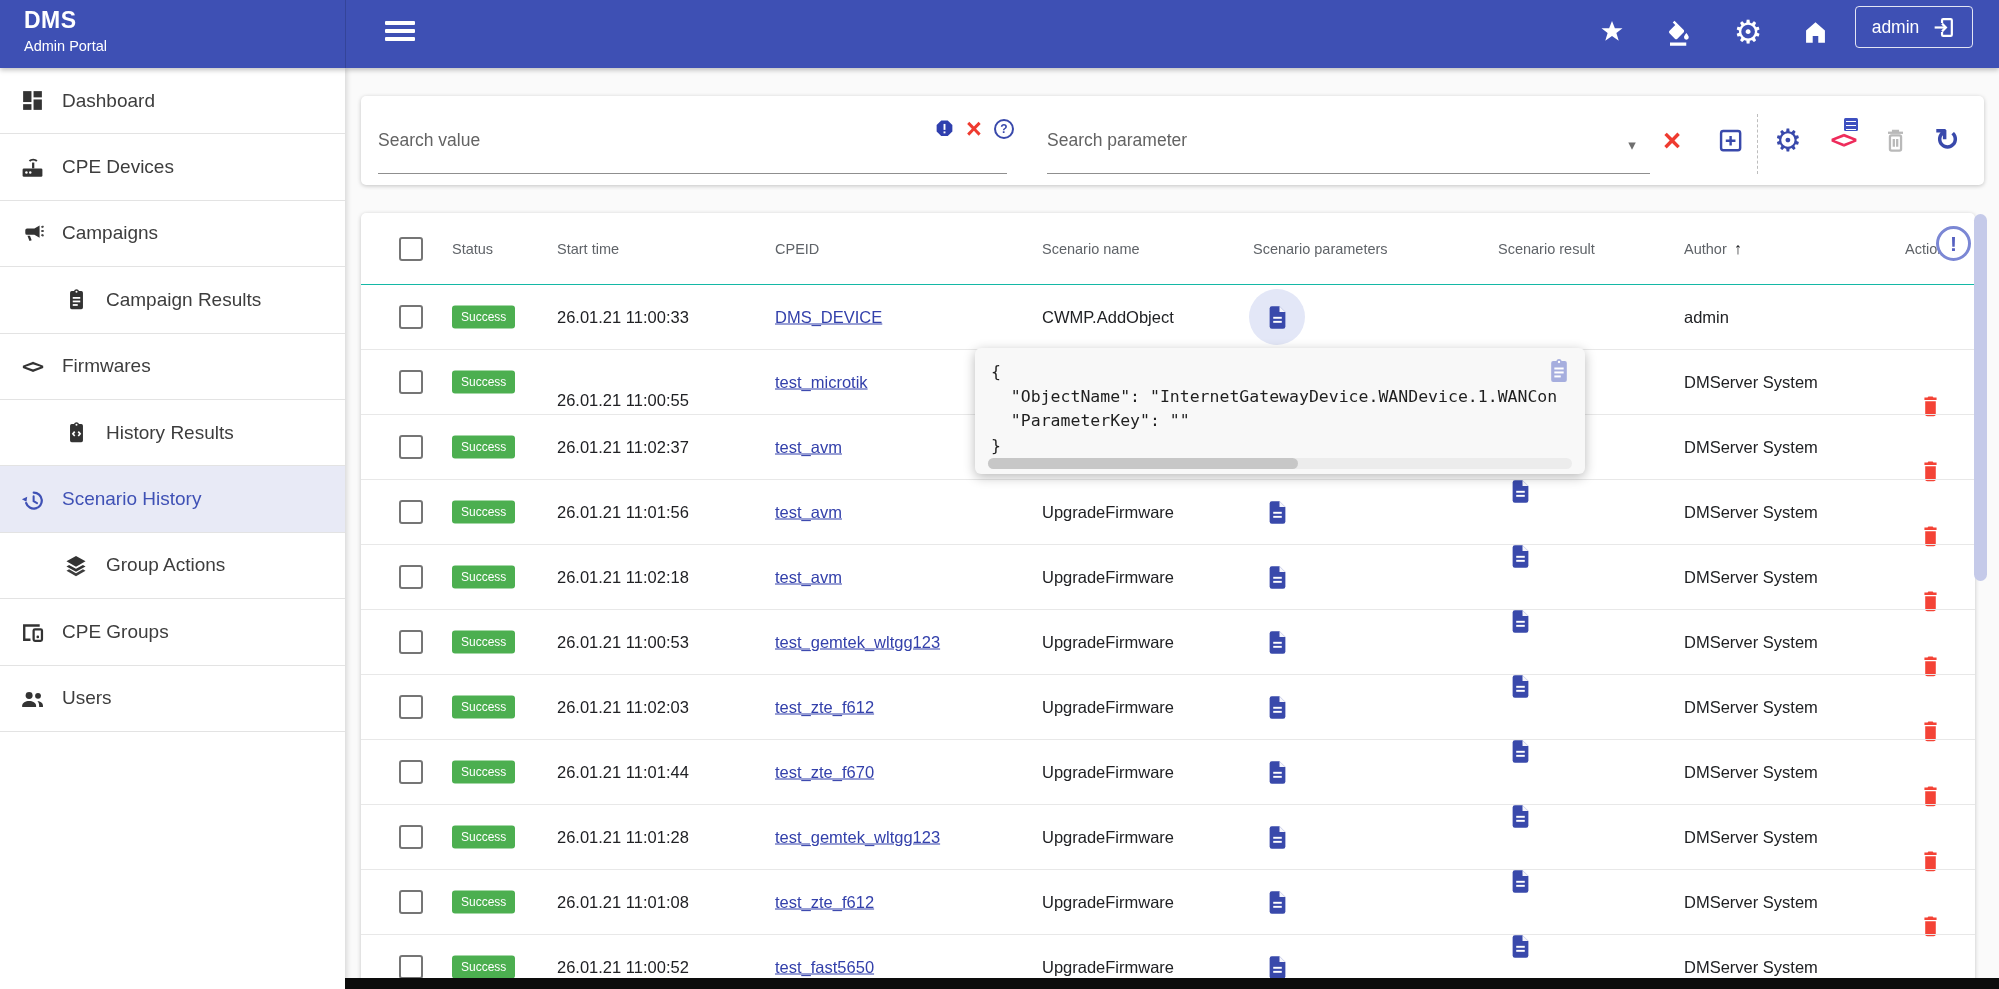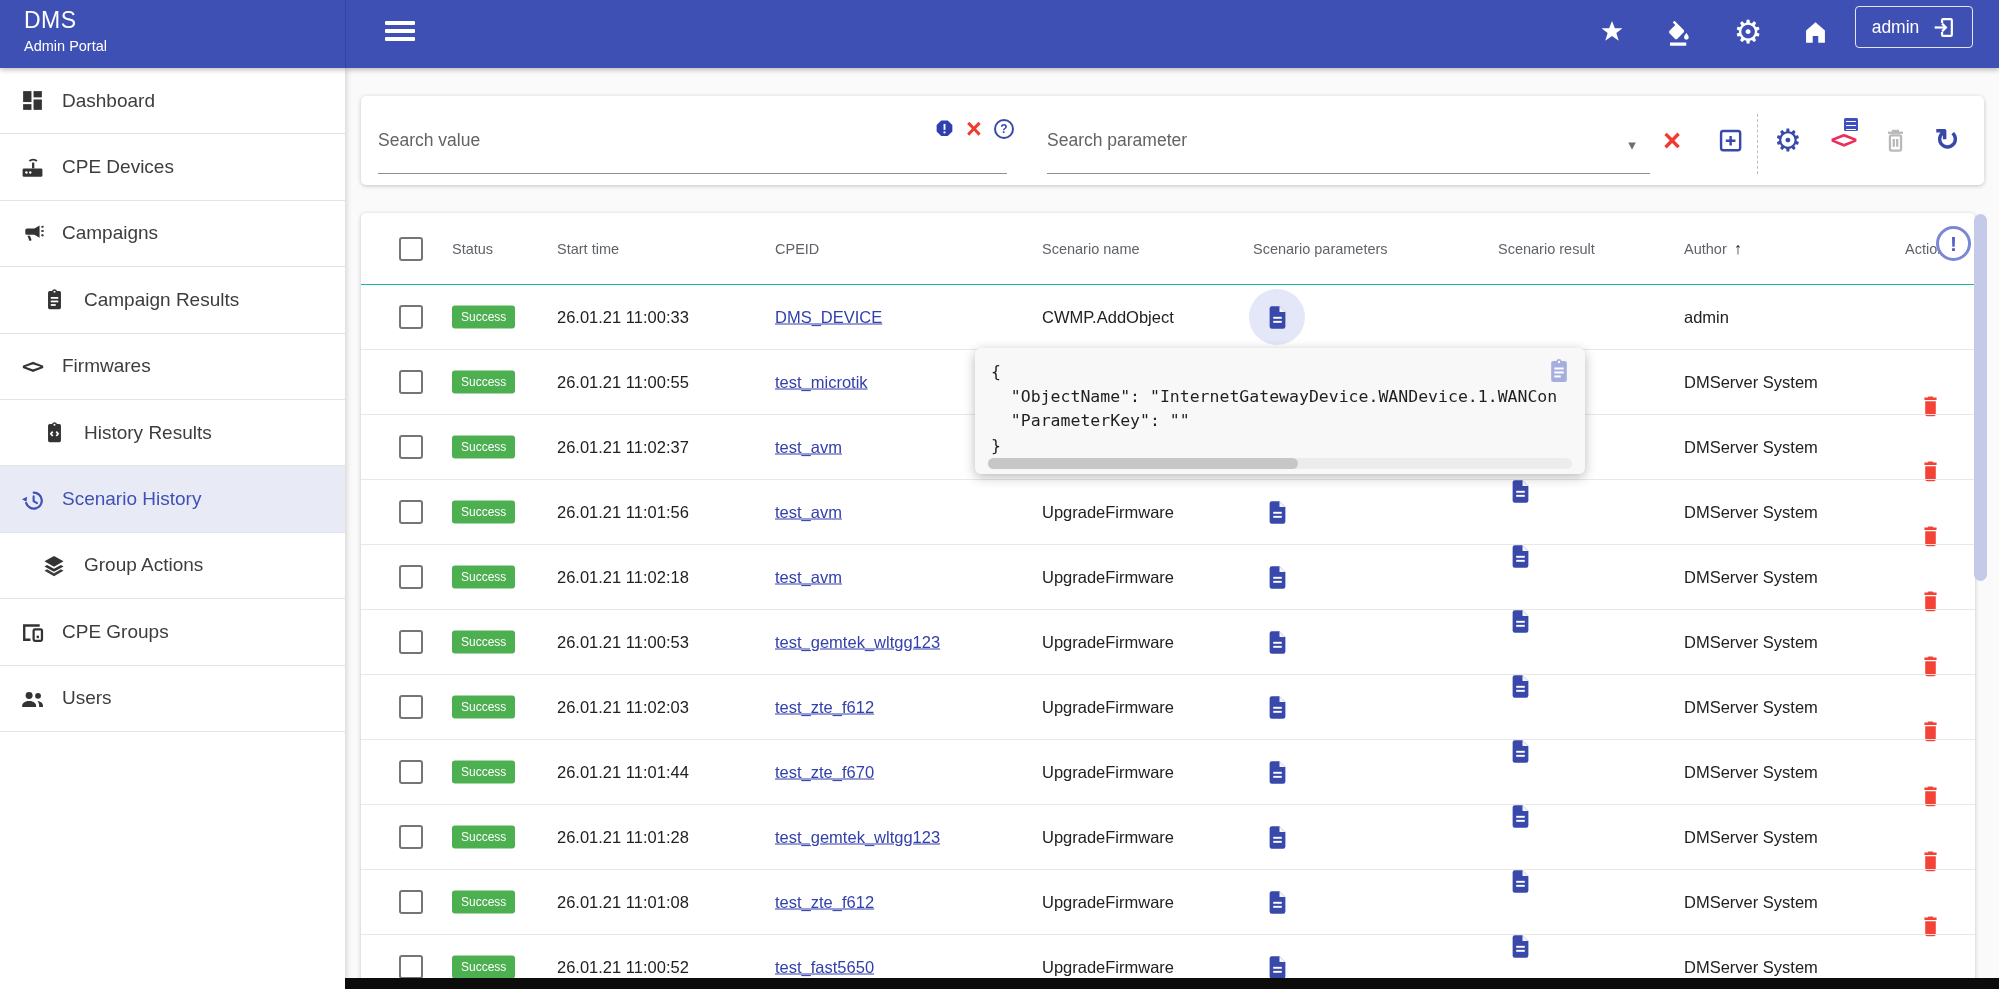--- a/index.html
+++ b/index.html
@@ -5,38 +5,38 @@
   * { margin:0; padding:0; box-sizing:border-box; }
   html,body { background:#e9e9e9; }
   body { font-family:"Liberation Sans", sans-serif; }
   #app { position:relative; width:1999px; height:989px; background:#fafafa; overflow:hidden; }
   .abs { position:absolute; }
 
   
   #topbar { position:absolute; left:0; top:0; width:1999px; height:68px; background:#3e50b4;
             box-shadow:0 2px 5px rgba(0,0,0,0.25); z-index:30; }
   #topbar .seam { position:absolute; left:345px; top:0; width:1px; height:68px; background:rgba(0,0,0,0.15); }
-  .brand-title { position:absolute; left:24px; top:7px; color:#fff; font-size:23px; letter-spacing:0.5px; }
+  .brand-title { position:absolute; left:24px; top:7px; color:#fff; font-size:23px; letter-spacing:0.5px;font-weight:bold; }
   .brand-subtitle { position:absolute; left:24px; top:38px; color:#fff; font-size:14.5px; font-weight:300; }
   .hamburger { position:absolute; left:385px; top:21px; width:30px; height:24px; cursor:pointer; }
   .hamburger i { display:block; height:3.6px; background:#fff; border-radius:1px; margin-bottom:4.6px; }
   .tb-icon { position:absolute; top:10px; width:44px; height:44px; display:flex; align-items:center;
              justify-content:center; color:#fff; cursor:pointer; }
   .tb-icon svg { display:block; }
   .glyph { line-height:1; }
   #user-btn { position:absolute; left:1855px; top:6px; width:118px; height:42px; border:1.5px solid rgba(255,255,255,0.85);
               border-radius:4px; display:flex; align-items:center; justify-content:center; gap:12px;
               color:#fff; font-size:17.5px; cursor:pointer; }
 
   
   #sidebar { position:absolute; left:0; top:68px; width:345px; height:921px; background:#fff;
              box-shadow:2px 0 5px rgba(0,0,0,0.14); z-index:20; }
   .side-item { position:relative; height:66.4px; display:flex; align-items:center; gap:15px;
                padding-left:17px; border-bottom:1px solid #e3e3e3; color:#3d3d3d; font-size:19px; cursor:pointer; }
-  .side-item.indent { padding-left:39px; }
+  .side-item.indent { padding-left:61px; }
   .side-item.selected { background:#e8eaf6; color:#3f51b5; }
   .side-icon { width:30px; height:30px; display:flex; align-items:center; justify-content:center; color:#333; flex:0 0 30px; }
   .side-item.selected .side-icon { color:#3f51b5; }
   .side-icon svg { display:block; }
   .code-glyph { font-family:"DejaVu Sans Mono", monospace; font-weight:bold; font-size:20px; letter-spacing:-2px; }
 
   
   #search-card { position:absolute; left:361px; top:96px; width:1623px; height:89px; background:#fff;
                  border-radius:5px; box-shadow:0 1px 4px rgba(0,0,0,0.22); z-index:5; }
   .field { position:absolute; top:20px; height:58px; border-bottom:1.2px solid #8f8f8f; }
@@ -367,21 +367,21 @@
               <path fill="#f44336" d="M7.3 8.3h9.4v11.5a1.8 1.8 0 0 1-1.8 1.8H9.1a1.8 1.8 0 0 1-1.8-1.8z"></path>
               <path fill="#f44336" d="M14.6 4.9 13.9 4h-3.8l-.7.9H6.6v2.1h10.8V4.9z"></path>
             </svg>
           </div>
         </div>
         <div class="t-row">
           <div class="cell" style="left: 38px;">
             <div class="checkbox"></div>
           </div>
           <div class="cell" style="left: 91px;"><span class="badge">Success</span></div>
-          <div class="cell" style="left: 196px;"><span class="time-txt">26.01.21 11:00:55</span></div>
+          <div class="cell" style="left: 196px; margin-top: 18px;"><span class="time-txt">26.01.21 11:00:55</span></div>
           <div class="cell" style="left: 414px;"><span class="link">test_microtik</span></div>
           <div class="cell" style="left: 681px;"><span class="scen-txt"></span></div>
           <div class="cell doc-btn" style="left: 894px;">
             <svg width="27" height="27" viewBox="0 0 24 24">
               <path fill="#3949ab" d="M13.8 2H7a2 2 0 0 0-2 2v16a2 2 0 0 0 2 2h10a2 2 0 0 0 2-2V7.2z"></path>
               <path fill="#fff" opacity="0.95" d="M13.8 2v5.2H19z"></path>
               <rect x="8.2" y="11.4" width="7.6" height="1.7" fill="#fff"></rect>
               <rect x="8.2" y="15" width="7.6" height="1.7" fill="#fff"></rect>
             </svg>
           </div>

